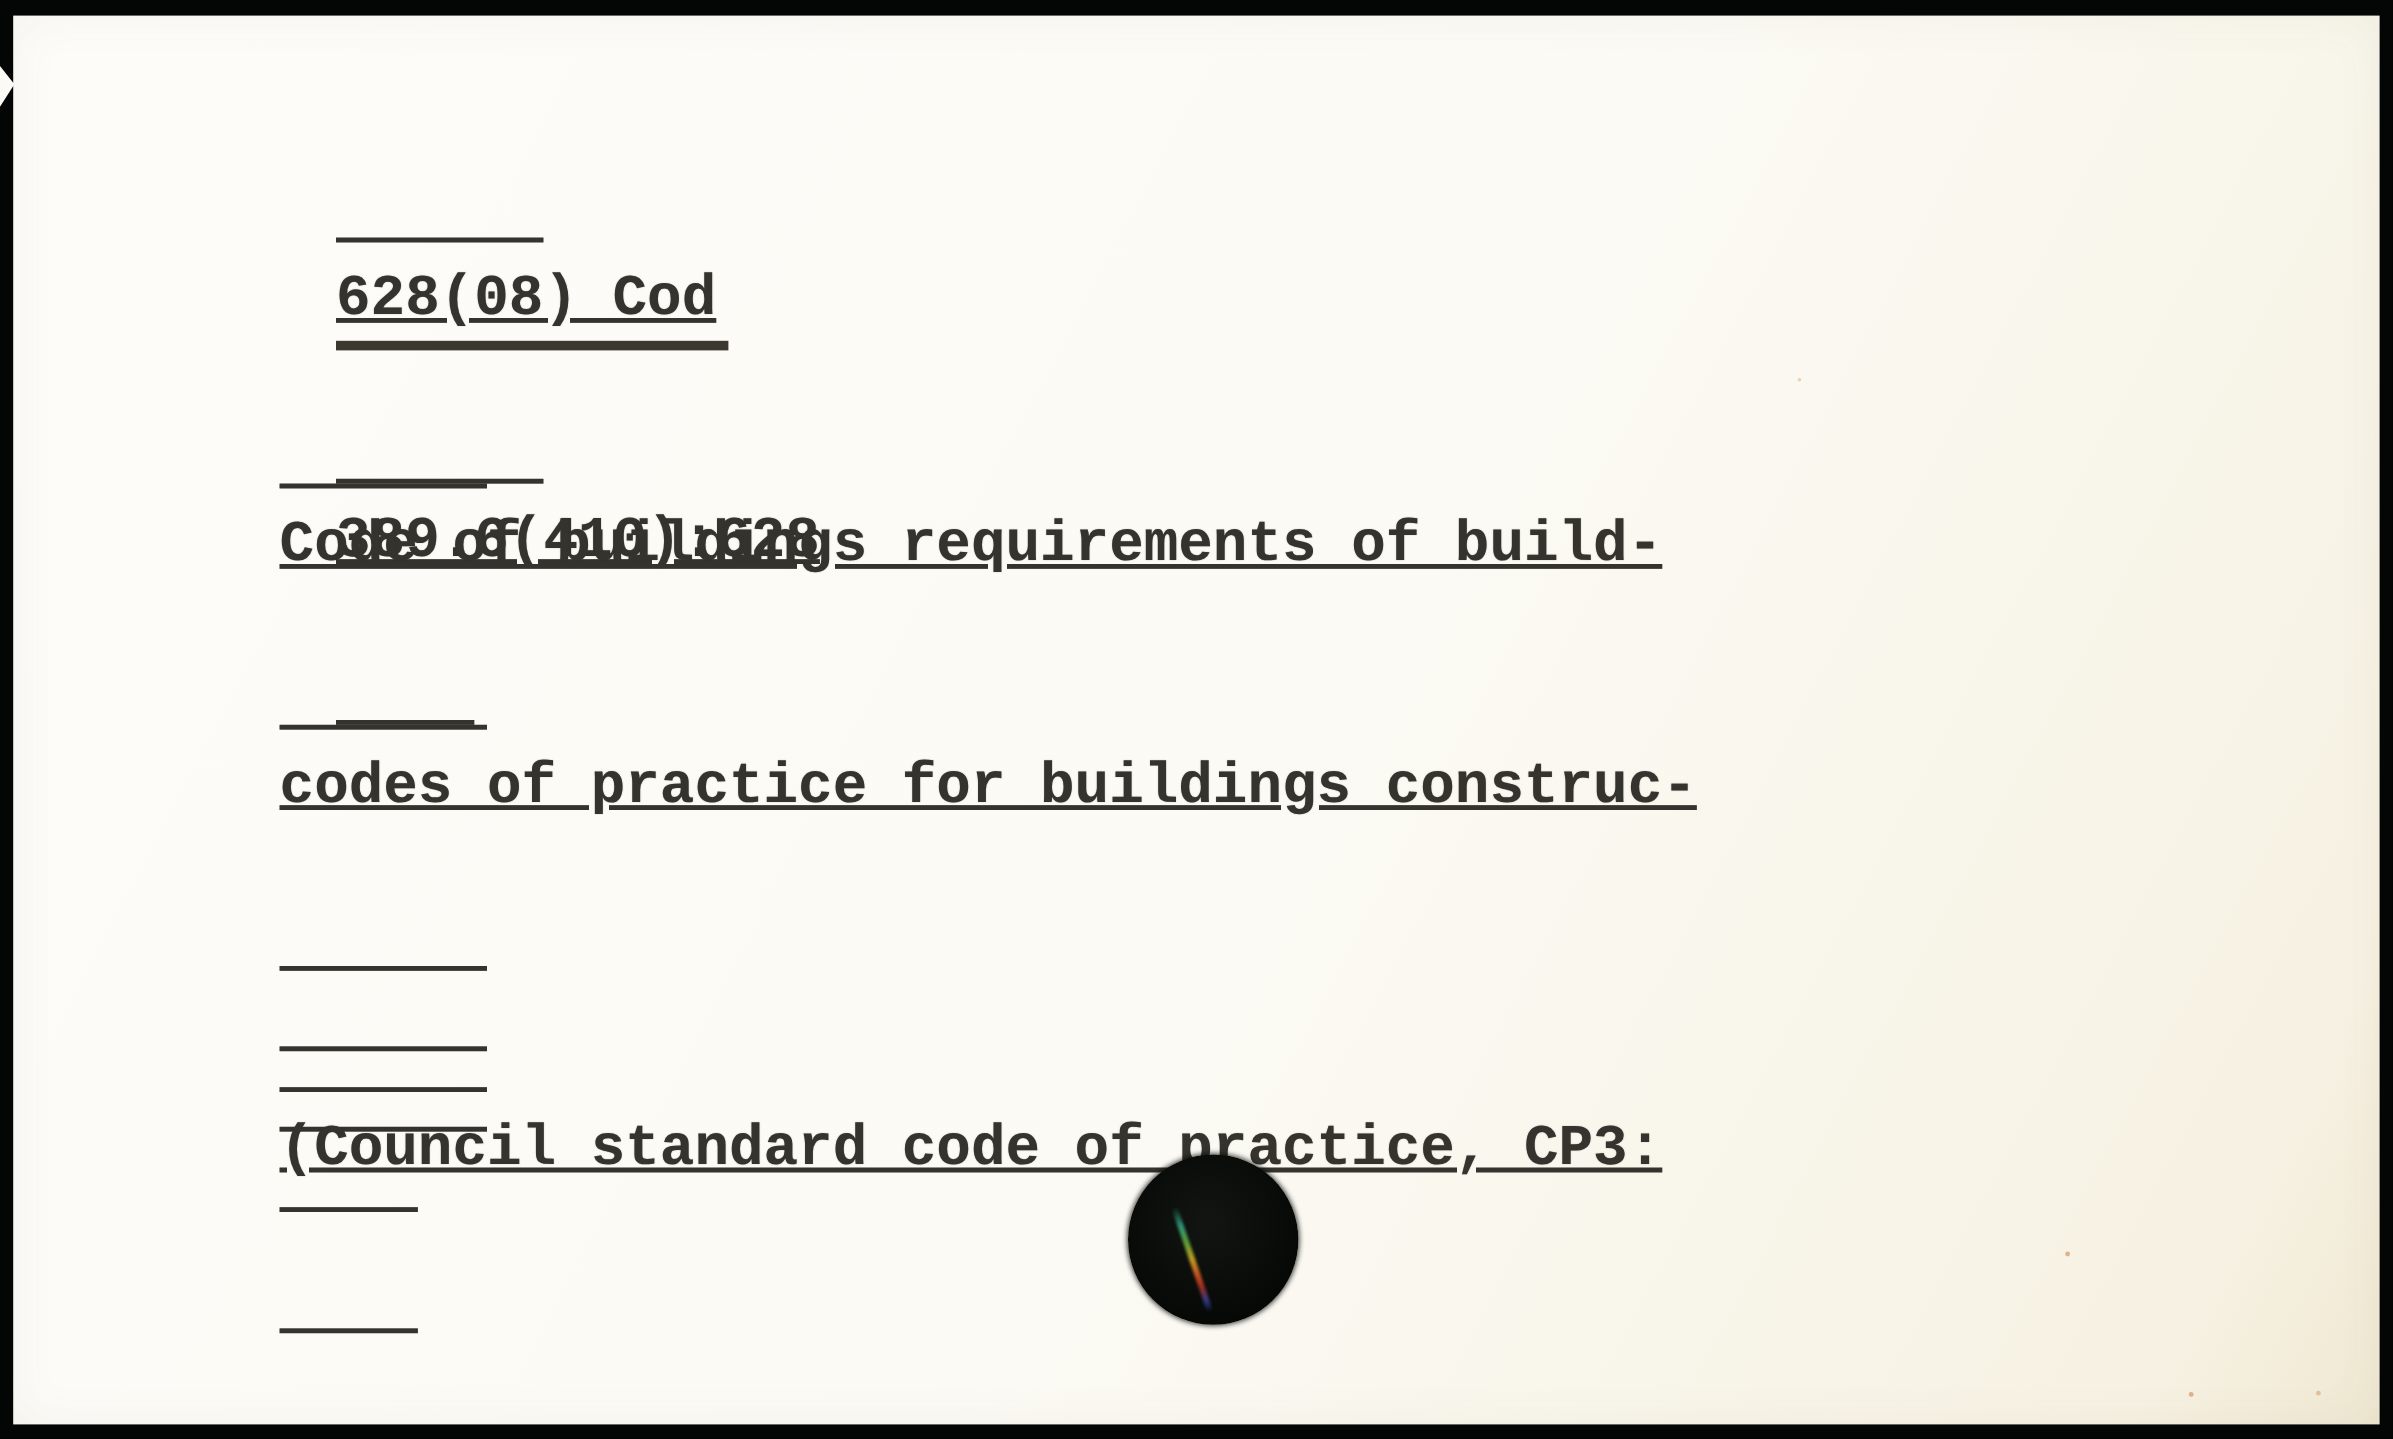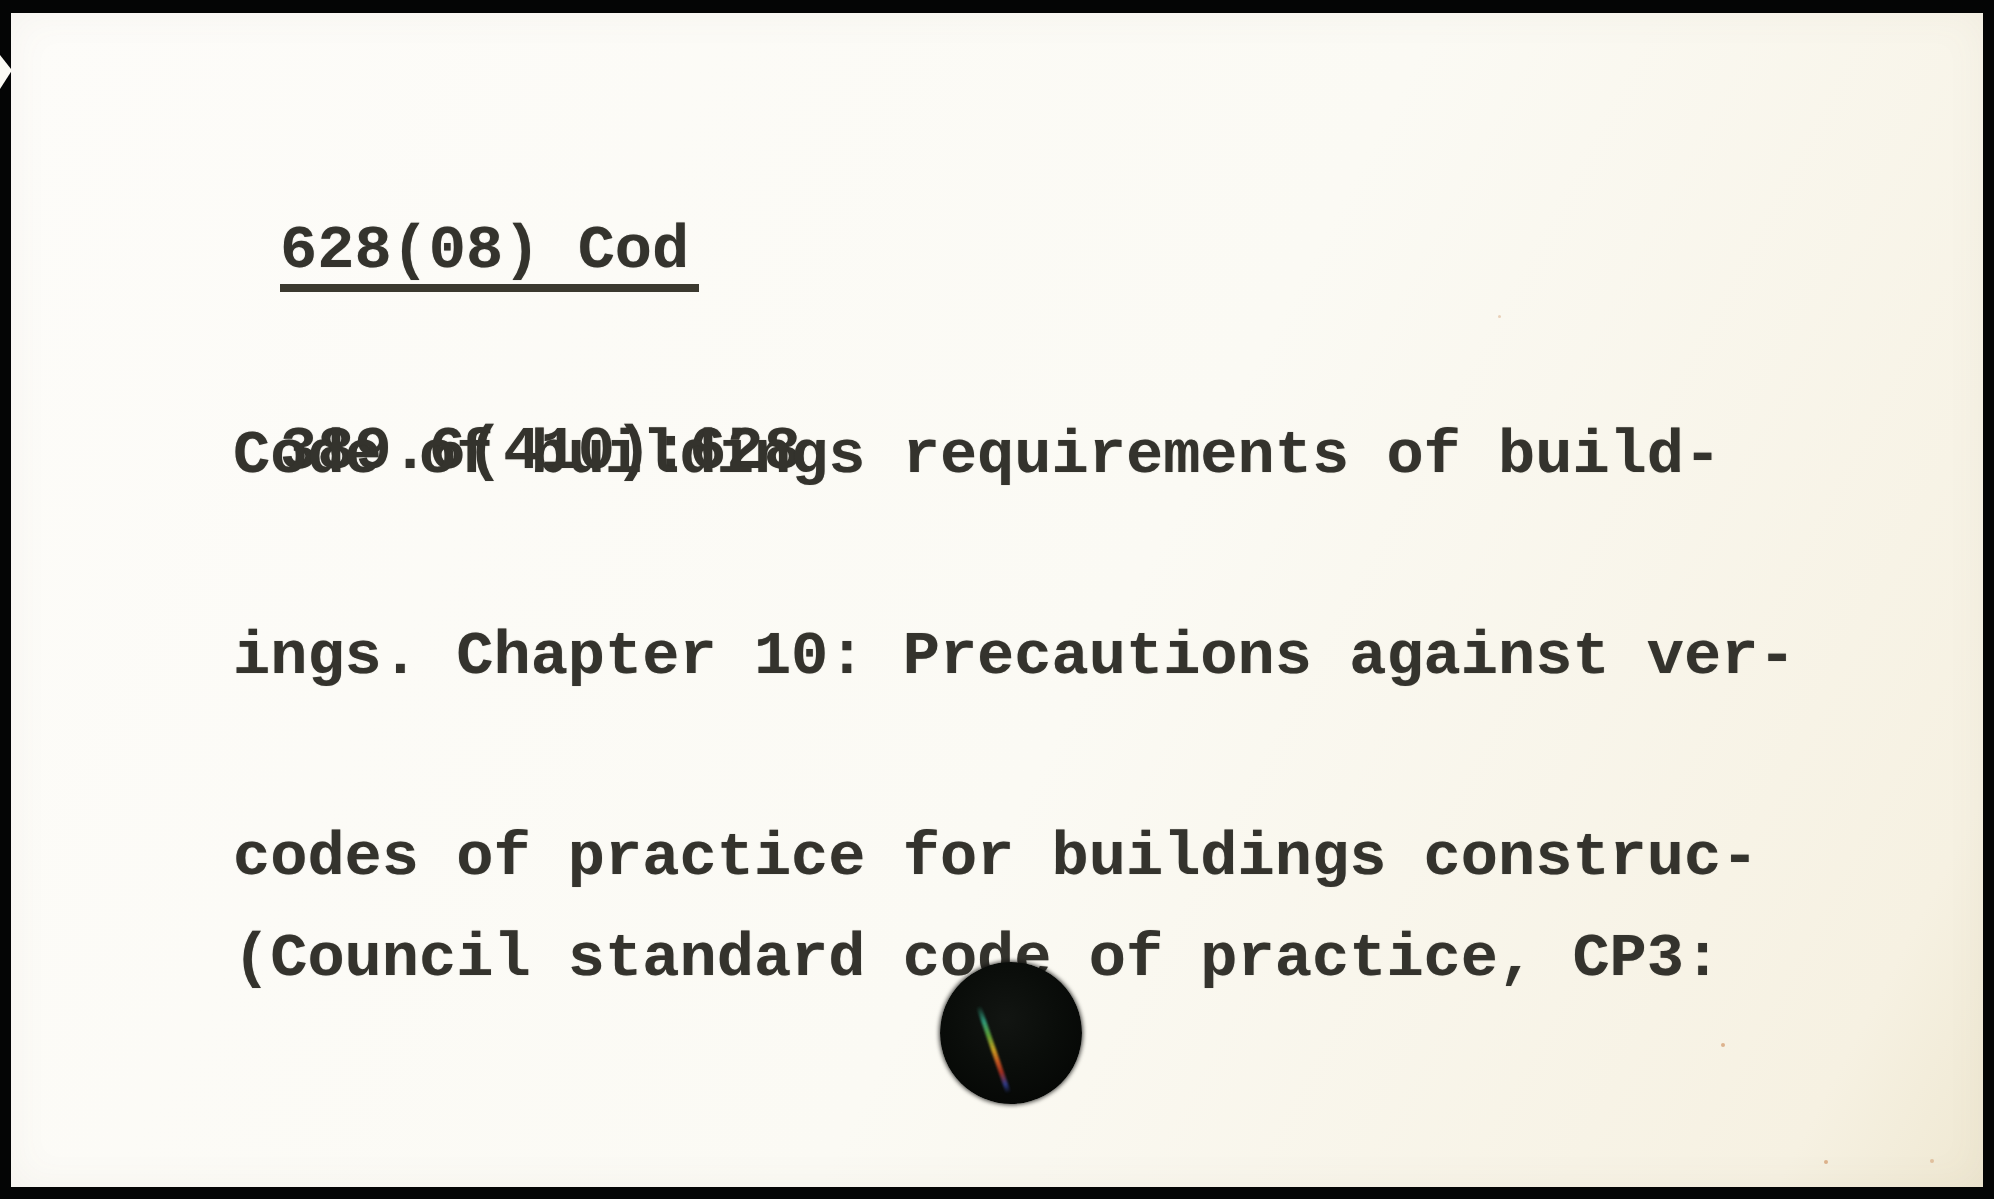--- a/index.html
+++ b/index.html
@@ -26,26 +26,27 @@
     position: absolute;
     left: 0;
     top: 55px;
     width: 12px;
     height: 34px;
     background: #fbfaf4;
     clip-path: polygon(0 0, 100% 45%, 0 100%);
   }
   .typewritten {
     color: #34332d;
-    font-size: 62px;
+    font-size: 48px;
     font-weight: bold;
     line-height: 67px;
     letter-spacing: 0px;
     white-space: pre;
     text-shadow: 0 0 1px rgba(52,51,45,0.45);
+    text-decoration: underline;
   }
   .classmark { position: absolute; left: 269px; top: 70px; }
   .classmark-line1 {
     display: table;
     border-bottom: 8px solid #3b392f;
     margin-bottom: -8px;
     padding-right: 10px;
   }
   .body-block  { position: absolute; left: 222px; top: 275px; }
   .series-block{ position: absolute; left: 222px; top: 778px; }
@@ -99,21 +100,20 @@
 
   <div class="card">
 
     <div class="classmark typewritten">
       <div class="classmark-line1">628(08) Cod</div>
       <div class="classmark-line2">389.6(410):628</div>
     </div>
 
     <div class="body-block typewritten">
       <div>Code of buildings requirements of build-</div>
-      <div>ings. Chapter 10: Precautions against ver-</div>
       <div>codes of practice for buildings construc-</div>
       
       
       
     </div>
 
     <div class="series-block typewritten">
       <div>(Council standard code of practice, CP3:</div>
     </div>
 

